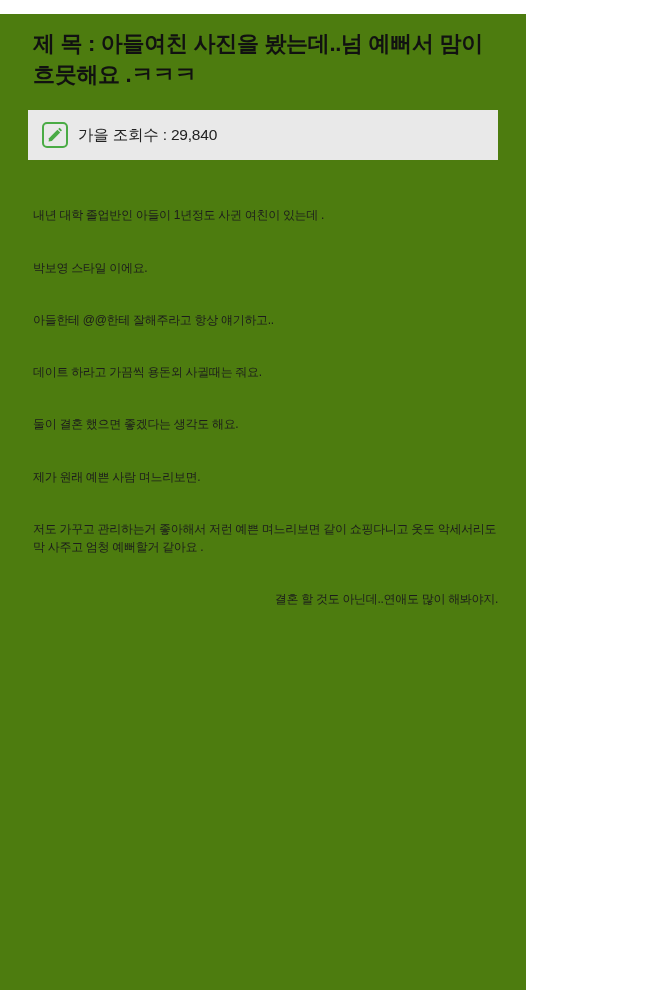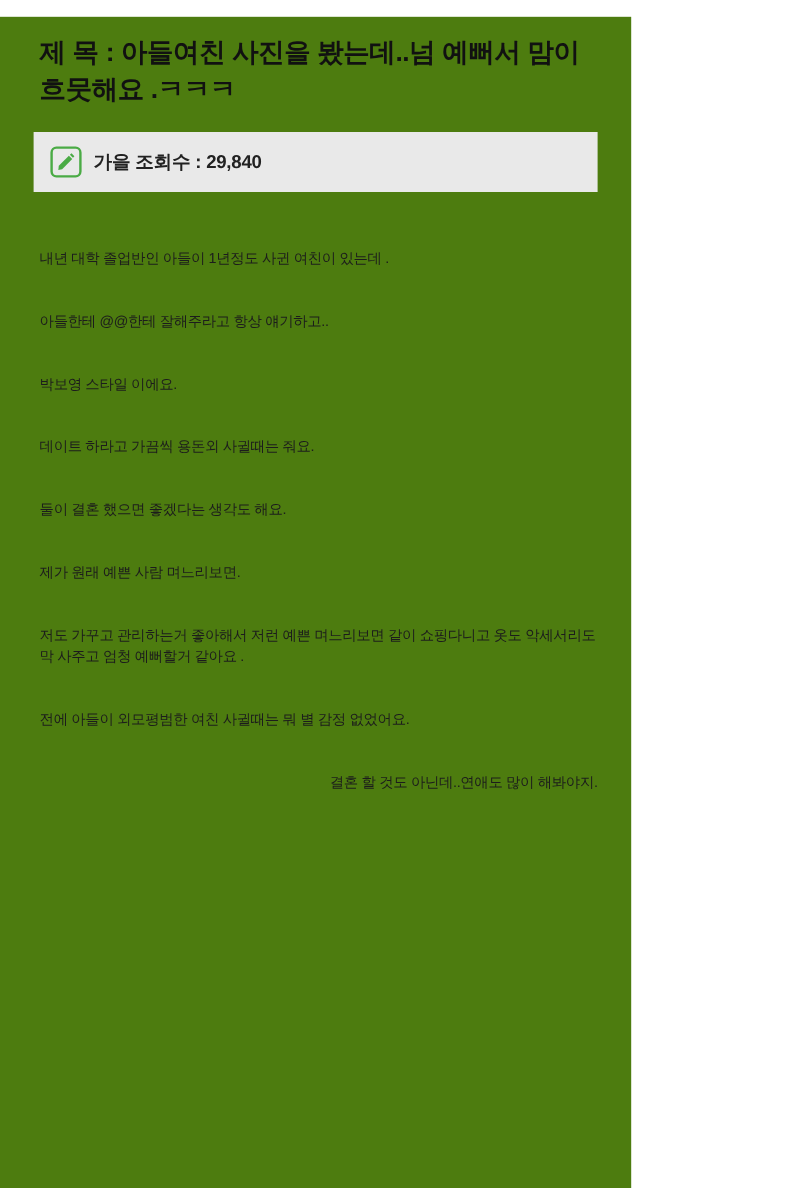--- a/index.html
+++ b/index.html
@@ -32,21 +32,20 @@
     letter-spacing: -0.3px;
   }
   .meta-bar {
     margin: 16px 28px 0 28px;
     background: #e9e9e9;
     height: 50px;
     display: flex;
     align-items: center;
     padding: 0 14px;
     box-sizing: border-box;
-    font-weight: bold;
   }
   .meta-icon {
     width: 26px;
     height: 26px;
     border: 2px solid #4aab45;
     border-radius: 5px;
     box-sizing: border-box;
     display: flex;
     align-items: center;
     justify-content: center;
@@ -86,23 +85,22 @@
       <svg width="16" height="16" viewBox="0 0 16 16" aria-hidden="true">
         <path d="M2 11.2 L10.4 2.8 L13.2 5.6 L4.8 14 L1.6 14.6 Z" fill="#4aab45"></path>
         <path d="M11.2 2 L12.6 0.8 L15 3.2 L13.8 4.4 Z" fill="#4aab45"></path>
       </svg>
     </span>
     <span class="meta-text">가을  조회수 : 29,840</span>
   </div>
 
   <div class="body-wrap">
     <p class="para">내년 대학 졸업반인 아들이 1년정도 사귄 여친이 있는데 .</p>
+    <p class="para">박보영 스타일 이에요.</p>
     <p class="para">아들한테 @@한테 잘해주라고 항상 얘기하고..</p>
-    <p class="para">박보영 스타일 이에요.</p>
     <p class="para">데이트 하라고 가끔씩 용돈외 사귈때는 줘요.</p>
     <p class="para">둘이 결혼 했으면 좋겠다는 생각도 해요.</p>
     <p class="para">제가 원래 예쁜 사람 며느리보면.</p>
     <p class="para">저도 가꾸고 관리하는거 좋아해서 저런 예쁜 며느리보면 같이 쇼핑다니고 옷도 악세서리도 막 사주고 엄청 예뻐할거 같아요 .</p>
-    <p class="para">전에 아들이 외모평범한 여친 사귈때는 뭐 별 감정 없었어요.</p>
     <p class="para">결혼 할 것도 아닌데..연애도 많이 해봐야지.</p>
   </div>
 
 </div>
 
 </body></html>

